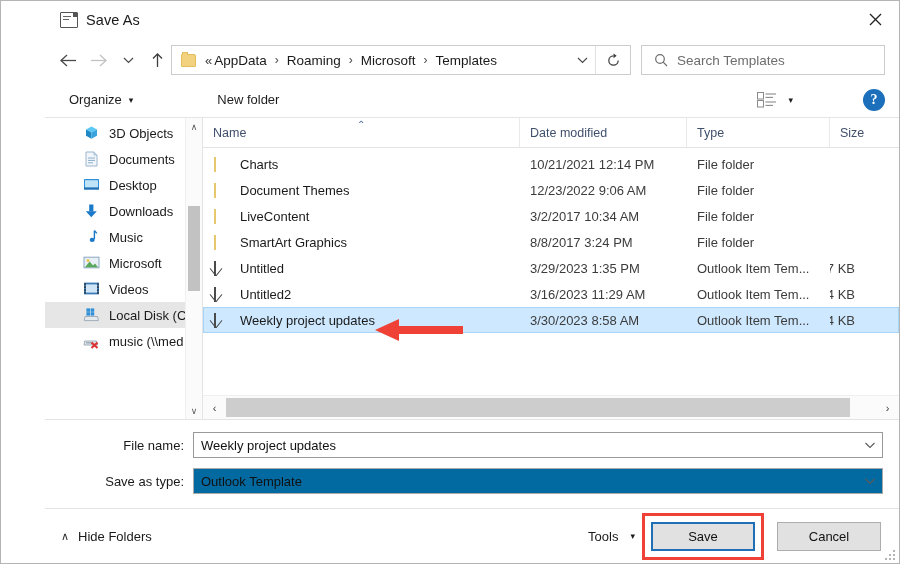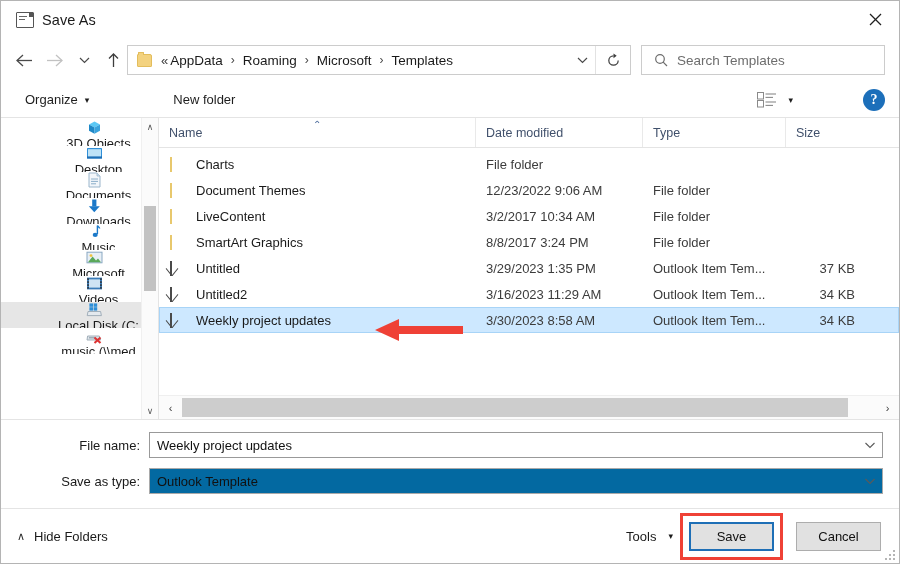--- a/index.html
+++ b/index.html
@@ -4,21 +4,21 @@
 <style>
   html,body{margin:0;padding:0;}
   body{
     width:900px;height:564px;overflow:hidden;
     font-family:"Liberation Sans", sans-serif;
     font-size:13px;color:#000;background:#ffffff;
     -webkit-font-smoothing:antialiased;
   }
   .dialog{
     position:relative;width:900px;height:564px;box-sizing:border-box;
-    border:1px solid #b4b4b4;background:#ffffff;display:flex;flex-direction:column;
+    border:1px solid #b4b4b4;background:#ffffff;display:flex;flex-direction:column;padding-left:44px;
   }
 
   
   .titlebar{height:37px;flex:0 0 37px;display:flex;align-items:center;background:#fff;position:relative;}
   .title-icon{width:18px;height:16px;margin-left:15px;position:relative;flex:0 0 auto;}
   .title-icon .frame{position:absolute;inset:0;border:1.4px solid #555;border-radius:1px;background:#fff;}
   .title-icon .ln{position:absolute;left:3px;height:1.4px;background:#666;}
   .title-icon .ln1{top:4px;width:8px;}
   .title-icon .ln2{top:7px;width:6px;}
   .title-icon .corner{position:absolute;right:1.5px;top:1.5px;width:4px;height:4px;background:#555;}
@@ -65,21 +65,21 @@
   .help-btn{width:22px;height:22px;border-radius:50%;background:#1c6fba;display:flex;align-items:center;justify-content:center;
             color:#fff;font-size:14px;font-weight:bold;margin-left:16px;font-family:"Liberation Serif",serif;}
 
   
   .content{flex:1 1 auto;display:flex;min-height:0;border-top:1px solid #e4e4e4;}
   .sidebar{
     width:158px;flex:0 0 158px;box-sizing:border-box;background:#fff;position:relative;overflow:hidden;
     border-right:1px solid #e4e4e4;
   }
   .tree{padding-top:2px;}
-  .tree-item{height:26px;display:flex;align-items:center;padding-left:38px;font-size:13px;color:#1a1a1a;white-space:nowrap;flex-direction:column;}
+  .tree-item{height:26px;display:flex;align-items:center;padding-left:38px;font-size:13px;color:#1a1a1a;white-space:nowrap;}
   .tree-item.selected{background:#e6e6e6;}
   .tree-item .ico{width:17px;height:16px;margin-right:9px;flex:0 0 auto;position:relative;}
   .tree-lbl{overflow:hidden;}
   .side-scroll{position:absolute;right:0;top:0;width:16px;height:100%;background:#fbfbfb;border-left:1px solid #f0f0f0;}
   .ss-up,.ss-dn{height:17px;display:flex;align-items:center;justify-content:center;color:#5a5a5a;font-size:9px;}
   .ss-thumb{position:absolute;left:2px;width:12px;background:#c2c2c2;border-radius:0;}
 
   .listpane{flex:1 1 auto;display:flex;flex-direction:column;min-width:0;background:#fff;}
   .colhead{
     height:29px;flex:0 0 29px;display:flex;align-items:center;border-bottom:1px solid #e4e4e4;
@@ -130,21 +130,21 @@
   .footer{
     height:55px;flex:0 0 55px;display:flex;align-items:center;padding:0 18px 0 16px;box-sizing:border-box;
     border-top:1px solid #e4e4e4;position:relative;
   }
   .hide-folders{display:flex;align-items:center;font-size:13px;color:#1a1a1a;}
   .hide-folders .chev{margin-right:9px;color:#2b2b2b;font-size:11px;}
   .foot-spacer{flex:1 1 auto;}
   .tools{display:flex;align-items:center;font-size:13px;color:#1a1a1a;margin-right:16px;}
   .tools .caret{margin-left:12px;font-size:9px;}
   .btn{
-    width:85px;height:29px;border:1px solid #adadad;background:#e1e1e1;font-size:13px;color:#111;
+    width:104px;height:29px;border:1px solid #adadad;background:#e1e1e1;font-size:13px;color:#111;
     display:flex;align-items:center;justify-content:center;box-sizing:border-box;
   }
   .save-wrap{position:relative;margin-right:22px;}
   .btn.save{border:2px solid #1e6fb6;}
   .annot-box{
     position:absolute;left:-9px;top:-9px;right:-9px;bottom:-9px;border:3px solid #ef4136;pointer-events:none;
   }
   .grip{position:absolute;right:4px;bottom:3px;width:12px;height:12px;}
   .grip i{position:absolute;width:2px;height:2px;background:#b5b5b5;}
 
@@ -272,40 +272,40 @@
               <path d="M3 4.6 L8.5 1.6 L14 4.6 L8.5 7.6 Z" fill="#5bc8f5"></path>
               <path d="M3 4.6 L8.5 7.6 L8.5 13.8 L3 10.8 Z" fill="#1e88c7"></path>
               <path d="M14 4.6 L8.5 7.6 L8.5 13.8 L14 10.8 Z" fill="#39a3dd"></path>
             </svg>
           </span>
           <span class="tree-lbl">3D Objects</span>
         </div>
 
         <div class="tree-item">
           <span class="ico">
-            <svg width="17" height="15" viewBox="0 0 17 15">
-              <rect x="1" y="2" width="15" height="10.5" rx="0.6" fill="#2f8fd8"></rect>
-              <rect x="2" y="3.2" width="13" height="8" fill="#bfe3f7"></rect>
-              <rect x="1" y="10.4" width="15" height="2.1" fill="#1e6fb6"></rect>
-            </svg>
-          </span>
-          <span class="tree-lbl">Desktop</span>
-        </div>
-
-        <div class="tree-item">
-          <span class="ico">
             <svg width="17" height="16" viewBox="0 0 17 16">
               <path d="M3 1 L11 1 L14 4 L14 15 L3 15 Z" fill="#f2f6fa" stroke="#9bb6cc" stroke-width="1"></path>
               <path d="M11 1 L11 4 L14 4" fill="#cfe0ee" stroke="#9bb6cc" stroke-width="0.8"></path>
               <line x1="5" y1="7" x2="12" y2="7" stroke="#7fa6c4" stroke-width="0.9"></line>
               <line x1="5" y1="9.4" x2="12" y2="9.4" stroke="#7fa6c4" stroke-width="0.9"></line>
               <line x1="5" y1="11.8" x2="10" y2="11.8" stroke="#7fa6c4" stroke-width="0.9"></line>
             </svg>
           </span>
           <span class="tree-lbl">Documents</span>
+        </div>
+
+        <div class="tree-item">
+          <span class="ico">
+            <svg width="17" height="15" viewBox="0 0 17 15">
+              <rect x="1" y="2" width="15" height="10.5" rx="0.6" fill="#2f8fd8"></rect>
+              <rect x="2" y="3.2" width="13" height="8" fill="#bfe3f7"></rect>
+              <rect x="1" y="10.4" width="15" height="2.1" fill="#1e6fb6"></rect>
+            </svg>
+          </span>
+          <span class="tree-lbl">Desktop</span>
         </div>
 
         <div class="tree-item">
           <span class="ico">
             <svg width="17" height="16" viewBox="0 0 17 16">
               <rect x="6.2" y="1.5" width="4.2" height="7" fill="#1b79c9"></rect>
               <path d="M2.8 8.2 L13.8 8.2 L8.3 14.2 Z" fill="#1b79c9"></path>
             </svg>
           </span>
           <span class="tree-lbl">Downloads</span>
@@ -405,20 +405,21 @@
         </div>
       </div>
 
       <div class="rows">
 
         <div class="row">
           <div class="cell name">
             <span class="f-ico"><span class="folder-ico"></span></span>
             <span>Charts</span>
           </div>
+          <div class="cell date">10/21/2021 12:14 PM</div>
           <div class="cell type">File folder</div>
           <div class="cell size"></div>
         </div>
 
         <div class="row">
           <div class="cell name">
             <span class="f-ico"><span class="folder-ico"></span></span>
             <span>Document Themes</span>
           </div>
           <div class="cell date">12/23/2022 9:06 AM</div>

